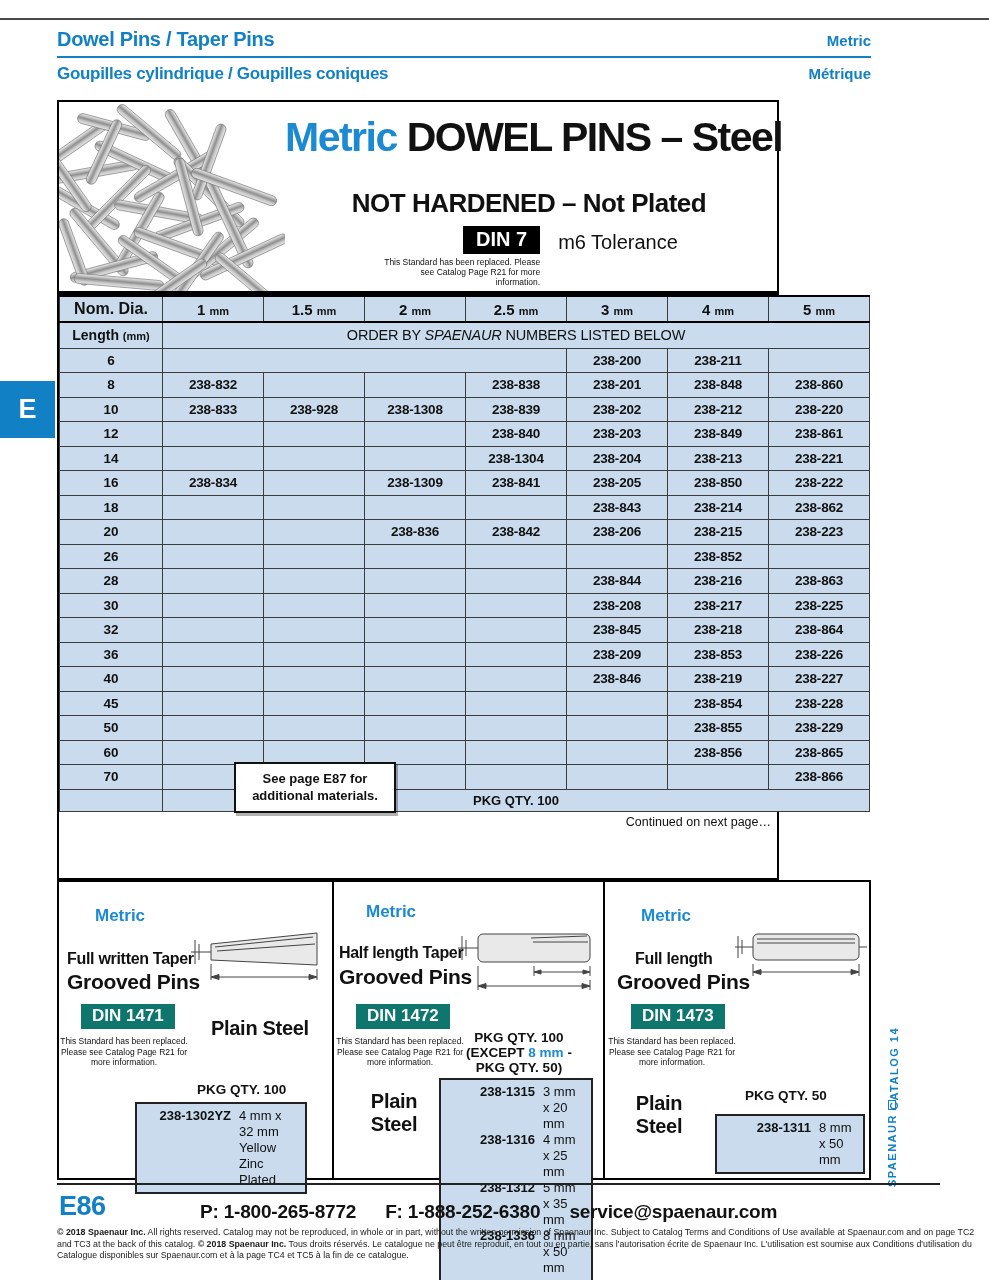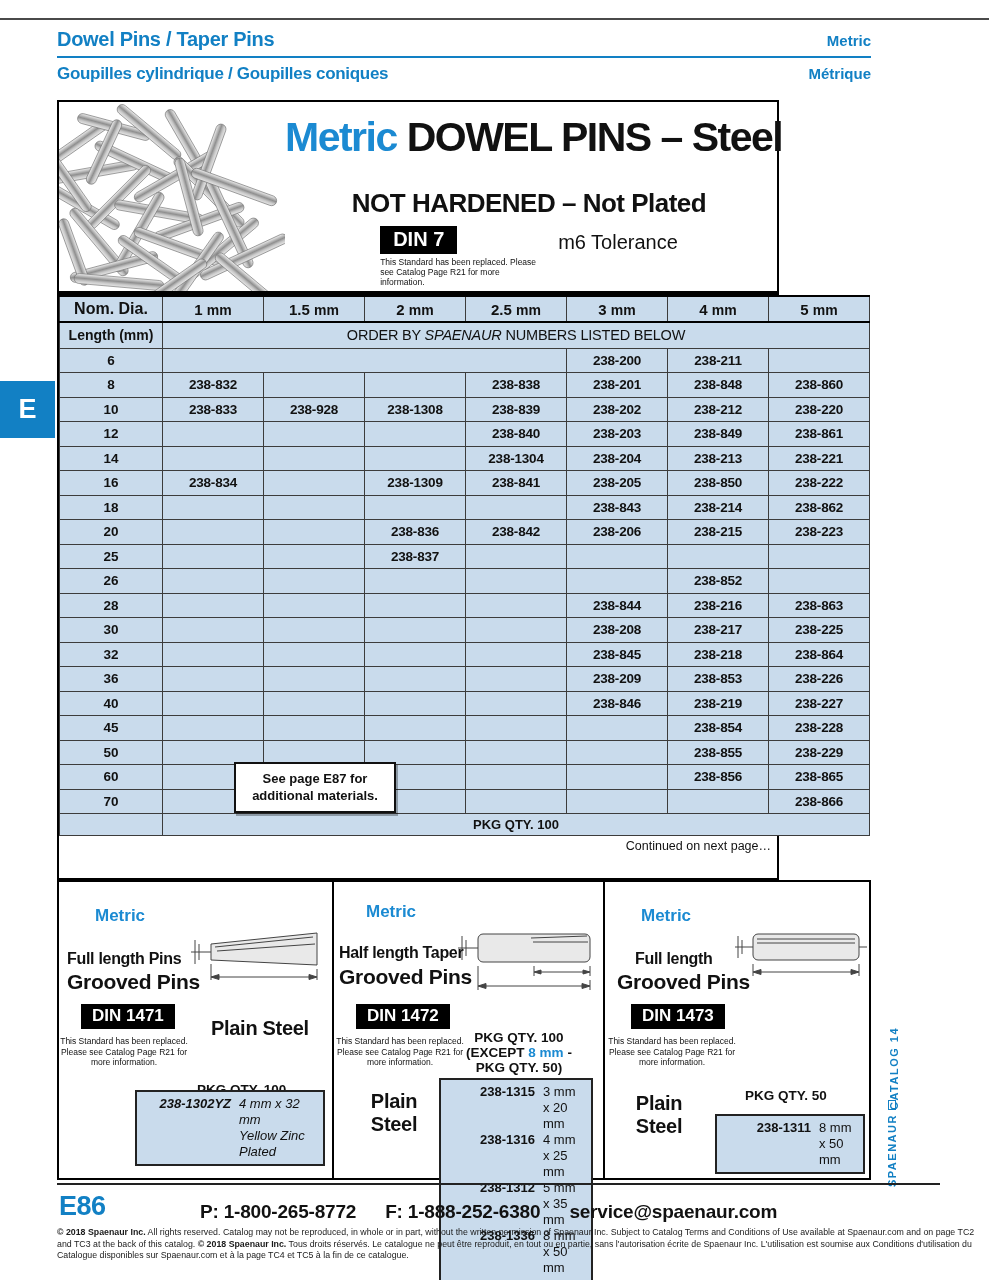--- a/index.html
+++ b/index.html
@@ -28,35 +28,35 @@
     border:2px solid #000; background:#fff; }
   .hero { position:relative; height:193px; border-bottom:4px solid #000; }
   .pins-photo { position:absolute; left:0; top:0; width:226px; height:189px; }
   .hero-title { position:absolute; left:226px; right:4px; top:12px; text-align:center;
     font-size:41px; font-weight:bold; letter-spacing:-1.5px; white-space:nowrap; }
   .hero-title .blue { color:#1b8ad2; }
   .hero-sub { position:absolute; left:226px; right:4px; top:86px; text-align:center;
     font-size:26px; font-weight:bold; letter-spacing:-0.5px; }
   .din-row { position:absolute; left:226px; right:4px; top:124px; display:flex; justify-content:center;
     align-items:flex-start; gap:18px; }
-  .din-col { width:160px; text-align:left; }
+  .din-col { width:160px; text-align:right; }
   .din-badge { display:inline-block; background:#000; color:#fff; font-size:20px; font-weight:bold;
     padding:2px 13px 3px 13px; }
   .din-note { font-size:8.5px; line-height:10px; margin-top:3px; }
   .tolerance { font-size:20px; margin-top:5px; }
 
   
   table.main { border-collapse:collapse; width:810px; table-layout:fixed;padding-left:48px; }
   table.main th, table.main td { border:1px solid #3c3c3c; background:#c9dbec; text-align:center;
     padding:0; overflow:hidden; }
   table.main col.c0 { width:103px; }
   table.main col.cd { width:101px; }
   th.corner { font-size:16px; font-weight:bold; height:26px; border-right:4px solid #000; }
   th.dia { font-size:15px; font-weight:bold; }
-  th.dia .unit, th.lenh .unit { font-size:14px; font-weight:bold; }
+  th.dia .unit, th.lenh .unit { font-size:11px; font-weight:bold; }
   th.lenh { font-size:14px; font-weight:bold; height:26px; border-right:4px solid #000;
     border-bottom:3px solid #000; }
   td.order { font-size:14.5px; font-weight:normal; letter-spacing:-0.2px; border-bottom:3px solid #000; }
   td.order .brand { font-style:italic; }
   tr.hdr1 th { border-bottom:2px solid #000; border-top:2px solid #000; }
   th.len { font-size:13.5px; font-weight:bold; height:24.5px; border-right:4px solid #000; }
   td.cell { font-size:13.5px; font-weight:bold; letter-spacing:-0.2px; height:24.5px; }
   td.pkg-left { border-right:4px solid #000; height:22px; border-top:2px solid #000; }
   td.pkg { font-size:13px; font-weight:bold; height:22px; border-top:2px solid #000; }
   .continued { height:20px; line-height:20px; background:#fff; text-align:right; padding-right:6px;
@@ -68,21 +68,21 @@
   
   .panels { position:absolute; left:57px; top:880px; width:814px; height:300px; display:flex;
     border:2px solid #000; background:#fff; }
   .panel { position:relative; flex:0 0 auto; }
   .panel.p1 { width:273px; }
   .panel.p2 { width:271px; border-left:2px solid #000; }
   .panel.p3 { width:266px; border-left:2px solid #000; }
   .metric-lbl { position:absolute; color:#1b8ad2; font-size:17px; font-weight:bold; }
   .pan-sub1 { position:absolute; font-size:16px; font-weight:bold; letter-spacing:-0.3px; }
   .pan-sub2 { position:absolute; font-size:21px; font-weight:bold; letter-spacing:-0.3px; }
-  .din-badge2 { position:absolute; background:#000000; color:#fff; font-size:17px; font-weight:bold;
+  .din-badge2 { position:absolute; background:#0f766e; color:#fff; font-size:17px; font-weight:bold;
     padding:2px 11px 3px 11px; }
   .small-note { position:absolute; font-size:8.5px; line-height:10.5px; text-align:center; }
   .material { position:absolute; font-size:20px; font-weight:bold; letter-spacing:-0.3px; }
   .material.wrap { width:64px; text-align:center; line-height:23px; }
   .pkgqty { position:absolute; font-size:13.5px; font-weight:bold; }
   .pkgqty2 { position:absolute; font-size:13.5px; font-weight:bold; text-align:center; line-height:15px; }
   .pkgqty2 .blue { color:#1b8ad2; }
   .part-box { position:absolute; background:#c9dbec; border:2px solid #222; padding:4px 6px; }
   .part-row { display:grid; grid-template-columns:88px auto; column-gap:8px; line-height:16px;
     font-size:13px; }
@@ -286,30 +286,20 @@
             <th class="len">20</th>
             <td class="cell"></td>
             <td class="cell"></td>
             <td class="cell">238-836</td>
             <td class="cell">238-842</td>
             <td class="cell">238-206</td>
             <td class="cell">238-215</td>
             <td class="cell">238-223</td>
           </tr>
           <tr>
-            <th class="len">25</th>
-            <td class="cell"></td>
-            <td class="cell"></td>
-            <td class="cell">238-837</td>
-            <td class="cell"></td>
-            <td class="cell"></td>
-            <td class="cell"></td>
-            <td class="cell"></td>
-          </tr>
-          <tr>
             <th class="len">26</th>
             <td class="cell"></td>
             <td class="cell"></td>
             <td class="cell"></td>
             <td class="cell"></td>
             <td class="cell"></td>
             <td class="cell">238-852</td>
             <td class="cell"></td>
           </tr>
           <tr>
@@ -430,27 +420,27 @@
           <line x1="4" y1="32" x2="24" y2="32"></line>
           <line x1="8" y1="20" x2="8" y2="44"></line>
           <line x1="12" y1="24" x2="12" y2="40"></line>
           <line x1="24" y1="44" x2="24" y2="60"></line>
           <line x1="130" y1="49" x2="130" y2="60"></line>
           <line x1="26" y1="57" x2="128" y2="57"></line>
           <polygon points="24,57 32,54.5 32,59.5" fill="#444"></polygon>
           <polygon points="130,57 122,54.5 122,59.5" fill="#444"></polygon>
         </g>
       </svg>
-      <div class="pan-sub1" style="left:8px; top:68px;">Full length Pins</div>
+      <div class="pan-sub1" style="left:8px; top:68px;">Full written Taper</div>
       <div class="pan-sub2" style="left:8px; top:88px;">Grooved Pins</div>
       <div class="din-badge2" style="left:22px; top:122px;">DIN 1471</div>
       <div class="small-note" style="left:0px; top:154px; width:130px;">This Standard has been replaced. Please see Catalog Page R21 for more information.</div>
       <div class="material" style="left:152px; top:135px;">Plain Steel</div>
       <div class="pkgqty" style="left:138px; top:200px;">PKG QTY. 100</div>
-      <div class="part-box" style="left:76px; top:208px; width:190px;font-style:italic;" id="parts-1">
+      <div class="part-box" style="left:76px; top:220px; width:172px;" id="parts-1">
           <div class="part-row">
             <span class="pn">238-1302YZ</span>
             <span class="sz">4 mm x 32 mm</span>
           </div>
           <div class="part-row">
             <span class="pn"></span>
             <span class="sz">Yellow Zinc Plated</span>
           </div>
         </div>
     </div>

